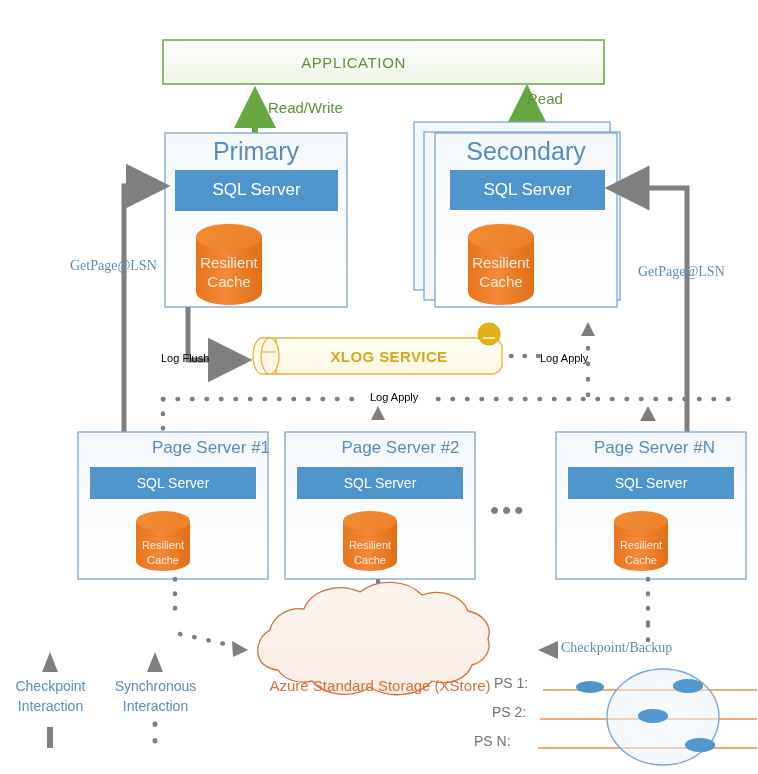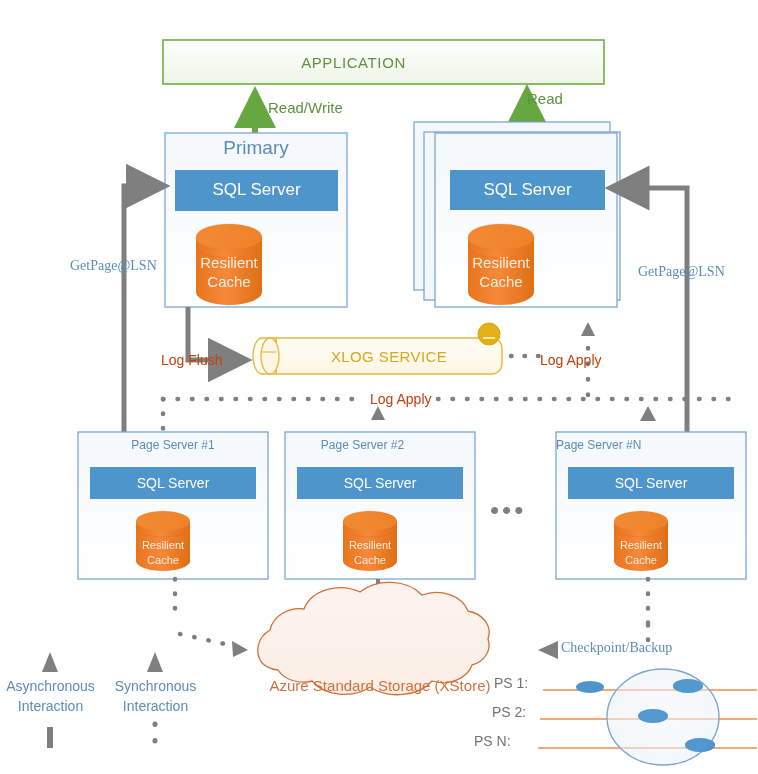--- a/index.html
+++ b/index.html
@@ -4,29 +4,29 @@
 <style>
   html,body{margin:0;padding:0;background:#ffffff;}
   body{width:758px;height:774px;position:relative;overflow:hidden;
        font-family:"Liberation Sans","DejaVu Sans",sans-serif;}
   #stage{position:absolute;left:0;top:0;width:758px;height:774px;}
   svg#diagram{position:absolute;left:0;top:0;width:758px;height:774px;}
 
   
   .t{position:absolute;white-space:nowrap;pointer-events:none;}
   .app-title{color:#5f9140;font-size:15px;letter-spacing:.6px;}
-  .node-title{color:#5b8db8;font-size:19px;}
-  .ps-title{color:#5b8db8;font-size:12px;}
+  .node-title{color:#5b8db8;font-size:25px;}
+  .ps-title{color:#5b8db8;font-size:17px;padding-left:38px;}
   .sqlsrv{color:#ffffff;font-size:17px;}
   .sqlsrv-sm{color:#ffffff;font-size:14px;}
   .cache{color:#fdece0;font-size:15px;line-height:19px;text-align:center;}
   .cache-sm{color:#fdece0;font-size:11px;line-height:14px;text-align:center;}
   .lbl-green{color:#5f9140;font-size:15px;}
   .lbl-blue{color:#5b8db8;font-size:14px;font-family:Liberation Serif, serif;}
-  .lbl-gold{color:#c2410c;font-size:14px;}
+  .lbl-gold{color:#000000;font-size:11px;}
   .xlog-txt{color:#d9a61c;font-size:15px;letter-spacing:.4px;}
   .cloud-txt{color:#d2703a;font-size:15px;margin-top:30px;}
   .ps-lane{color:#737373;font-size:14px;}
   .legend{color:#5b8db8;font-size:14px;text-align:center;line-height:20px;}
 </style>
 </head>
 <body>
 
 <div id="stage">
 
@@ -235,29 +235,30 @@
 <div class="t app-title" style="left:163px;top:54px;width:381px;text-align:center;">APPLICATION</div>
 
 <div class="t lbl-green" style="left:268px;top:99px;">Read/Write</div>
 <div class="t lbl-green" style="left:527px;top:90px;text-align:center;">Read</div>
 
 <div class="t node-title" style="left:165px;top:137px;width:182px;text-align:center;">Primary</div>
 <div class="t sqlsrv" style="left:175px;top:180px;width:163px;text-align:center;">SQL Server</div>
 <div class="t cache" style="left:179px;top:253px;width:100px;">Resilient</div>
 <div class="t cache" style="left:179px;top:272px;width:100px;">Cache</div>
 
+<div class="t node-title" style="left:435px;top:137px;width:182px;text-align:center;">Secondary</div>
 <div class="t sqlsrv" style="left:450px;top:180px;width:155px;text-align:center;">SQL Server</div>
 <div class="t cache" style="left:451px;top:253px;width:100px;">Resilient</div>
 <div class="t cache" style="left:451px;top:272px;width:100px;">Cache</div>
 
 <div class="t lbl-blue" style="left:70px;top:258px;">GetPage@LSN</div>
 <div class="t lbl-blue" style="left:638px;top:264px;">GetPage@LSN</div>
 
 <div class="t lbl-gold" style="left:161px;top:352px;">Log Flush</div>
-<div class="t xlog-txt" style="left:276px;top:348px;width:226px;text-align:center;">XLOG SERVICE</div>
+<div class="t xlog-txt" style="left:276px;top:348px;width:226px;text-align:center;font-weight:bold;">XLOG SERVICE</div>
 <div class="t lbl-gold" style="left:540px;top:352px;">Log Apply</div>
 <div class="t lbl-gold" style="left:370px;top:391px;">Log Apply</div>
 
 <div class="t ps-title" style="left:78px;top:438px;width:190px;text-align:center;">Page Server #1</div>
 <div class="t sqlsrv-sm" style="left:90px;top:475px;width:166px;text-align:center;">SQL Server</div>
 <div class="t cache-sm" style="left:113px;top:538px;width:100px;">Resilient</div>
 <div class="t cache-sm" style="left:113px;top:553px;width:100px;">Cache</div>
 
 <div class="t ps-title" style="left:285px;top:438px;width:155px;text-align:center;">Page Server #2</div>
 <div class="t sqlsrv-sm" style="left:297px;top:475px;width:166px;text-align:center;">SQL Server</div>
@@ -272,18 +273,18 @@
 <div class="t cache-sm" style="left:591px;top:553px;width:100px;">Cache</div>
 
 <div class="t cloud-txt" style="left:255px;top:647px;width:250px;text-align:center;">Azure Standard Storage (XStore)</div>
 
 <div class="t lbl-blue" style="left:561px;top:640px;">Checkpoint/Backup</div>
 
 <div class="t ps-lane" style="left:494px;top:675px;">PS 1:</div>
 <div class="t ps-lane" style="left:492px;top:704px;">PS 2:</div>
 <div class="t ps-lane" style="left:474px;top:733px;">PS N:</div>
 
-<div class="t legend" style="left:0px;top:676px;width:101px;">Asynchronous</div>
+<div class="t legend" style="left:0px;top:676px;width:101px;">Checkpoint</div>
 <div class="t legend" style="left:0px;top:696px;width:101px;">Interaction</div>
 <div class="t legend" style="left:102px;top:676px;width:107px;">Synchronous</div>
 <div class="t legend" style="left:102px;top:696px;width:107px;">Interaction</div>
 
 </div>
 
 </body></html>

